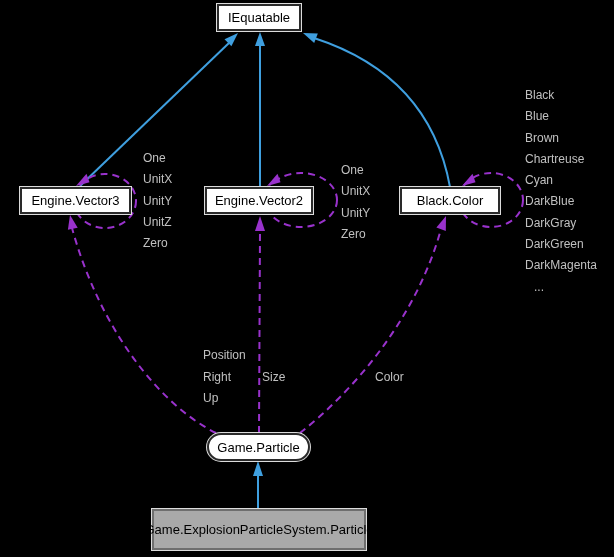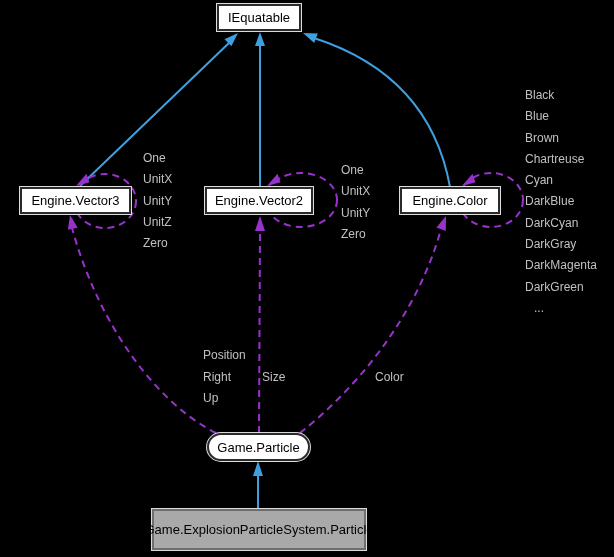--- a/index.html
+++ b/index.html
@@ -89,21 +89,21 @@
 
   <div class="node" style="left:4px;top:187px;width:111px;height:27px;margin-left:16px;">
     <span>Engine.Vector3</span>
   </div>
 
   <div class="node" style="left:205px;top:187px;width:108px;height:27px;align-items:center;">
     <span>Engine.Vector2</span>
   </div>
 
   <div class="node" style="left:400px;top:187px;width:100px;height:27px;">
-    <span>Engine.Color</span>
+    <span>Black.Color</span>
   </div>
 
   <div class="node" style="left:207px;top:433px;width:103px;height:28px;border-radius:14px;">
     <span>Game.Particle</span>
   </div>
 
   <div class="node gray" style="left:152px;top:509px;width:214px;height:41px;">
     <span>Game.ExplosionParticleSystem.</span>
     <span>Particle</span>
   </div>
@@ -123,24 +123,23 @@
     <div>Zero</div>
   </div>
 
   <div class="member-col" style="left:525px;top:85px;">
     <div>Black</div>
     <div>Blue</div>
     <div>Brown</div>
     <div>Chartreuse</div>
     <div>Cyan</div>
     <div>DarkBlue</div>
-    <div>DarkCyan</div>
     <div>DarkGray</div>
+    <div>DarkGreen</div>
     <div>DarkMagenta</div>
-    <div>DarkGreen</div>
     <div class="ellipsis-row">...</div>
   </div>
 
   <div class="edge-label" style="left:203px;top:348px;">Position</div>
   <div class="edge-label" style="left:203px;top:370px;">Right</div>
   <div class="edge-label" style="left:203px;top:391px;">Up</div>
   <div class="edge-label" style="left:262px;top:370px;">Size</div>
   <div class="edge-label" style="left:375px;top:370px;">Color</div>
 
 </div>

